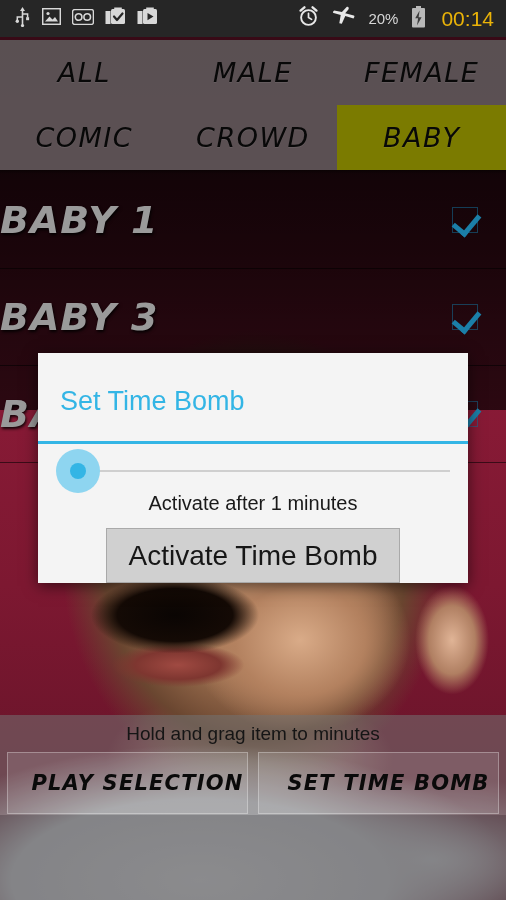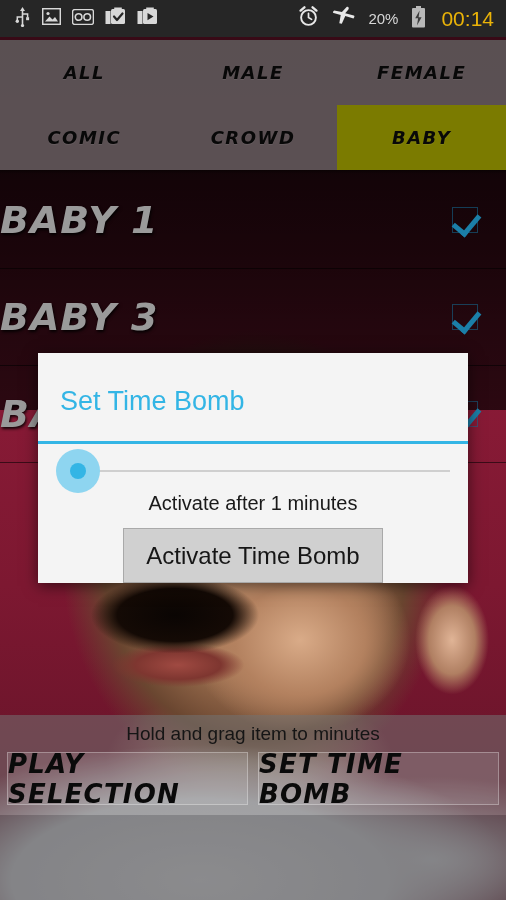--- a/index.html
+++ b/index.html
@@ -107,23 +107,23 @@
     grid-template-rows: 65px 65px;
     z-index: 30;
     background: rgba(86,86,86,0.90);
   }
   .tab {
     display: flex;
     align-items: center;
     justify-content: center;
     color: #080808;
     font-family: "DejaVu Sans", sans-serif;
-    font-weight: bold;
+    font-weight: normal;
     font-style: italic;
-    font-size: 18px;
+    font-size: 27px;
     letter-spacing: 1.5px;
     text-shadow: 0 1px 0 rgba(255,255,255,0.07);
     cursor: pointer;
     user-select: none;
   }
   .tab.active {
     background: #7b7b00;
   }
   #tab-bar-shadow {
     position: absolute;
@@ -196,34 +196,35 @@
   }
   #action-buttons {
     display: flex;
     gap: 10px;
     margin-top: 7px;
     width: 100%;
     padding: 0 7px;
   }
   .action-btn {
     flex: 1;
-    height: 53px;
+    height: 62px;
     border: 1px solid rgba(255,255,255,0.30);
     background: rgba(255,255,255,0.11);
     color: #0a0a0a;
     font-family: "DejaVu Sans", sans-serif;
     font-weight: bold;
     font-style: italic;
-    font-size: 26px;
+    font-size: 21px;
     letter-spacing: 1.2px;
     display: flex;
     align-items: center;
     justify-content: center;
     cursor: pointer;
     user-select: none;
+    padding-left: 20px;
   }
 
   
   #bottom-tint {
     position: absolute;
     left: 0; bottom: 0;
     width: 506px; height: 85px;
     background: rgba(70,70,72,0.58);
     z-index: 24;
   }
@@ -289,21 +290,21 @@
   #activate-btn {
     display: block;
     margin: 13px auto 0;
     padding: 0 22px;
     height: 56px;
     min-width: 252px;
     background: #d0d0d0;
     border: 1px solid #a9a9a9;
     color: #161616;
     font-family: "Liberation Sans", sans-serif;
-    font-size: 24px;
+    font-size: 28px;
     cursor: pointer;
     user-select: none;
   }
 </style>
 </head>
 <body>
 
 <div id="screen">
 
   <div id="bg-photo"></div>

